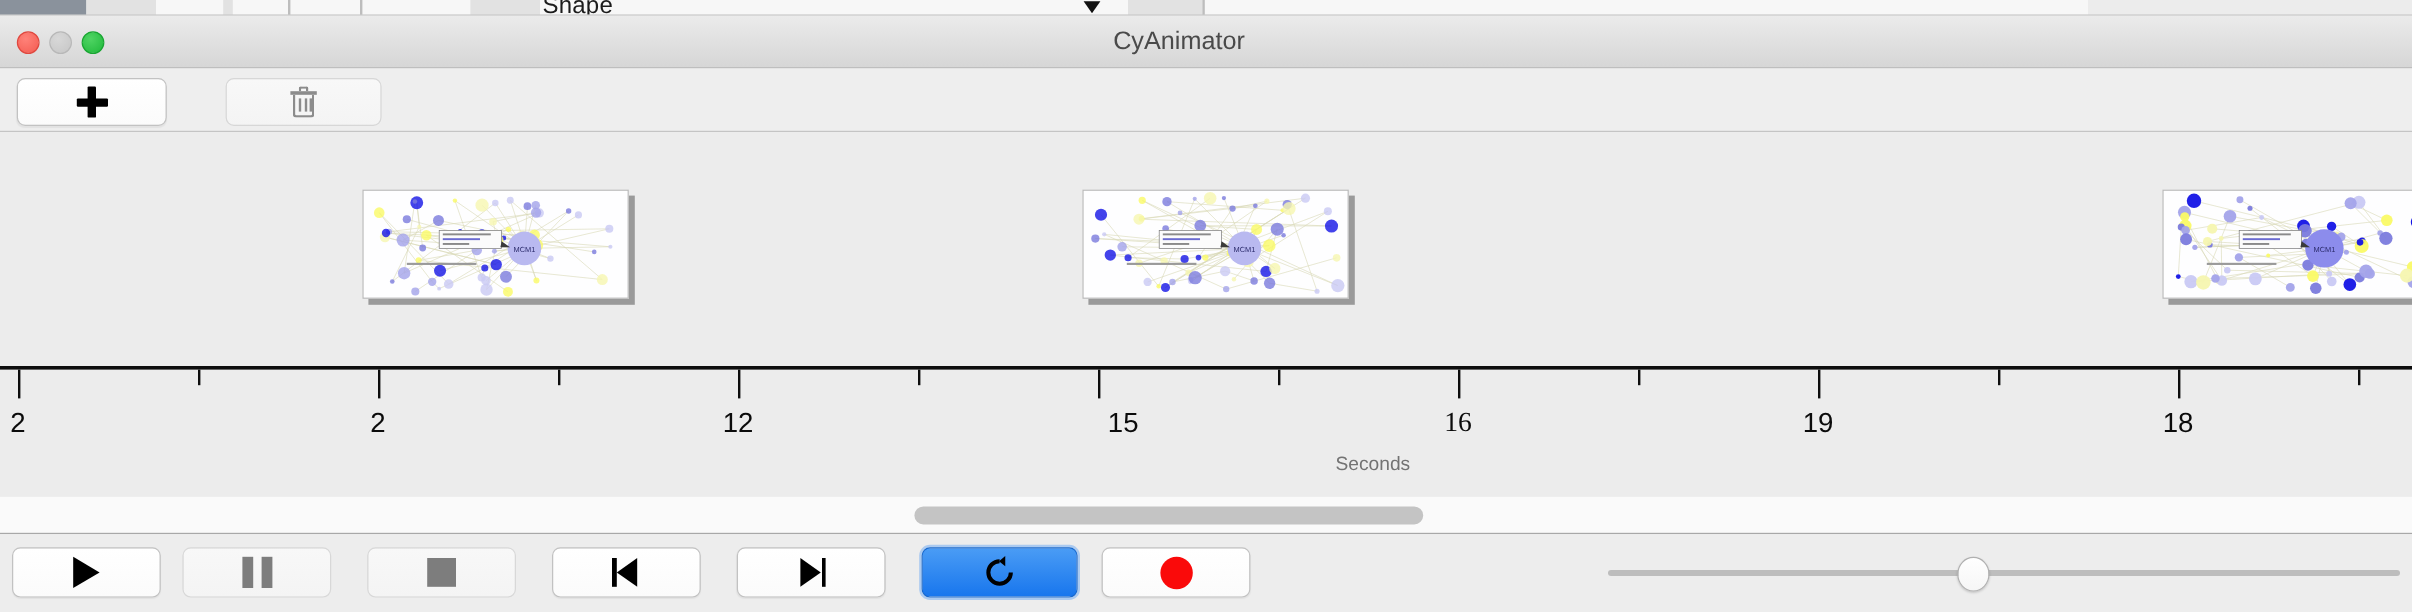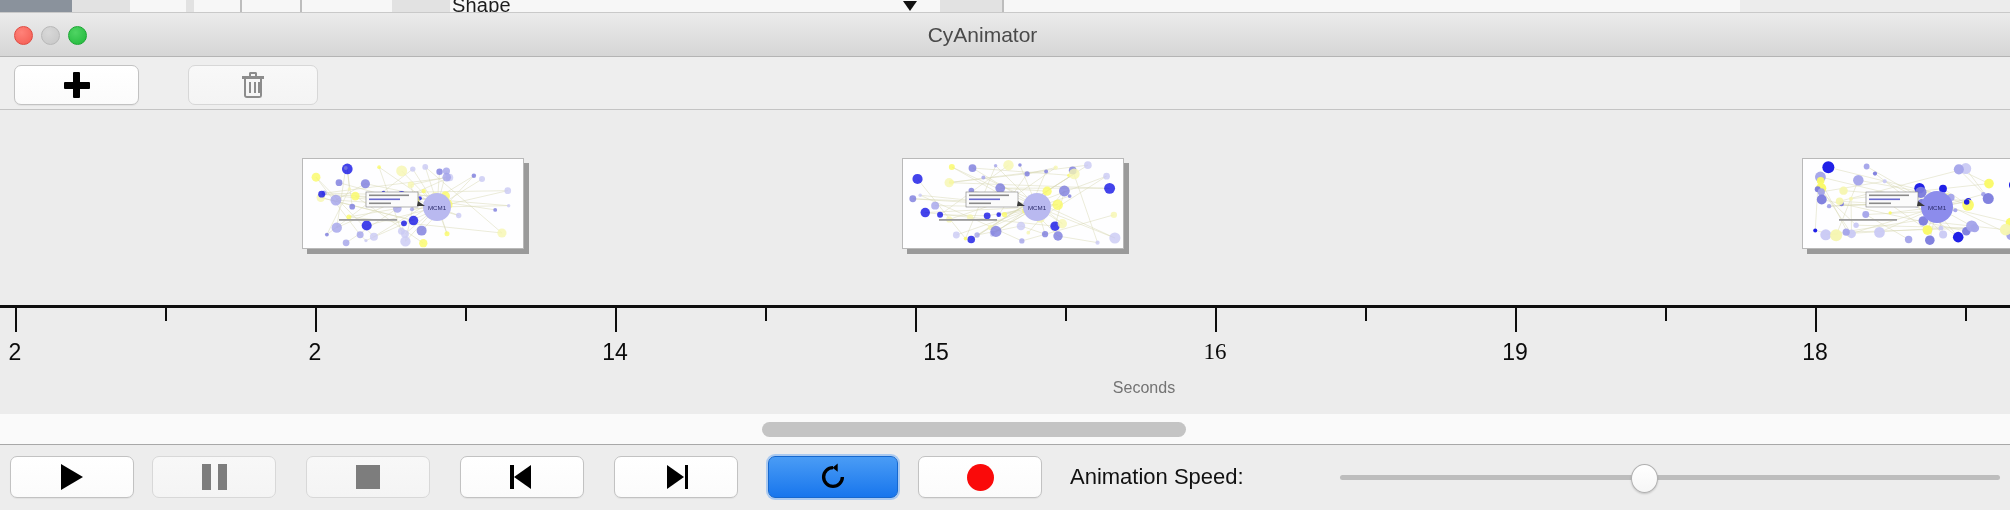--- a/index.html
+++ b/index.html
@@ -656,21 +656,21 @@
     </div>
 
   <div id="ruler">
     <div class="axis"></div>
     <div class="axis-title">Seconds</div>
   <div class="tick major" style="left: 15px;"></div>
       <div class="tlabel" style="left: 15px;">2</div>
       <div class="tick major" style="left: 315px;"></div>
       <div class="tlabel" style="left: 315px;">2</div>
       <div class="tick major" style="left: 615px;"></div>
-      <div class="tlabel" style="left: 615px;">14</div>
+      <div class="tlabel" style="left: 615px;">12</div>
       <div class="tick major" style="left: 915px;"></div>
       <div class="tlabel" style="left: 915px; margin-left: 21px;">15</div>
       <div class="tick major" style="left: 1215px;"></div>
       <div class="tlabel" style="left: 1215px; font-family: Liberation Serif, serif;">16</div>
       <div class="tick major" style="left: 1515px;"></div>
       <div class="tlabel" style="left: 1515px;">19</div>
       <div class="tick major" style="left: 1815px;"></div>
       <div class="tlabel" style="left: 1815px;">18</div>
       <div class="tick minor" style="left: 165px;"></div>
       <div class="tick minor" style="left: 465px;"></div>
@@ -714,18 +714,17 @@
   <div class="pbtn on" id="loop-btn">
     <svg class="ico-loop" viewBox="0 0 32 32">
       <path d="M16 6 A10 10 0 1 0 26 16" fill="none" stroke="#000" stroke-width="3.6" stroke-linecap="butt"></path>
       <path d="M16 1.5 L16 10.5 L10.5 6 Z" fill="#000" transform="translate(5,0)"></path>
     </svg>
   </div>
   <div class="pbtn" id="record-btn">
     <span class="ico-record"></span>
   </div>
 
-  <div id="speed-label">Animation Speed:</div>
   <div id="speed-slider">
     <div id="speed-track"></div>
     <div id="speed-thumb" style="left: 291.18px;"></div>
   </div>
 </div>
 
 </body></html>

